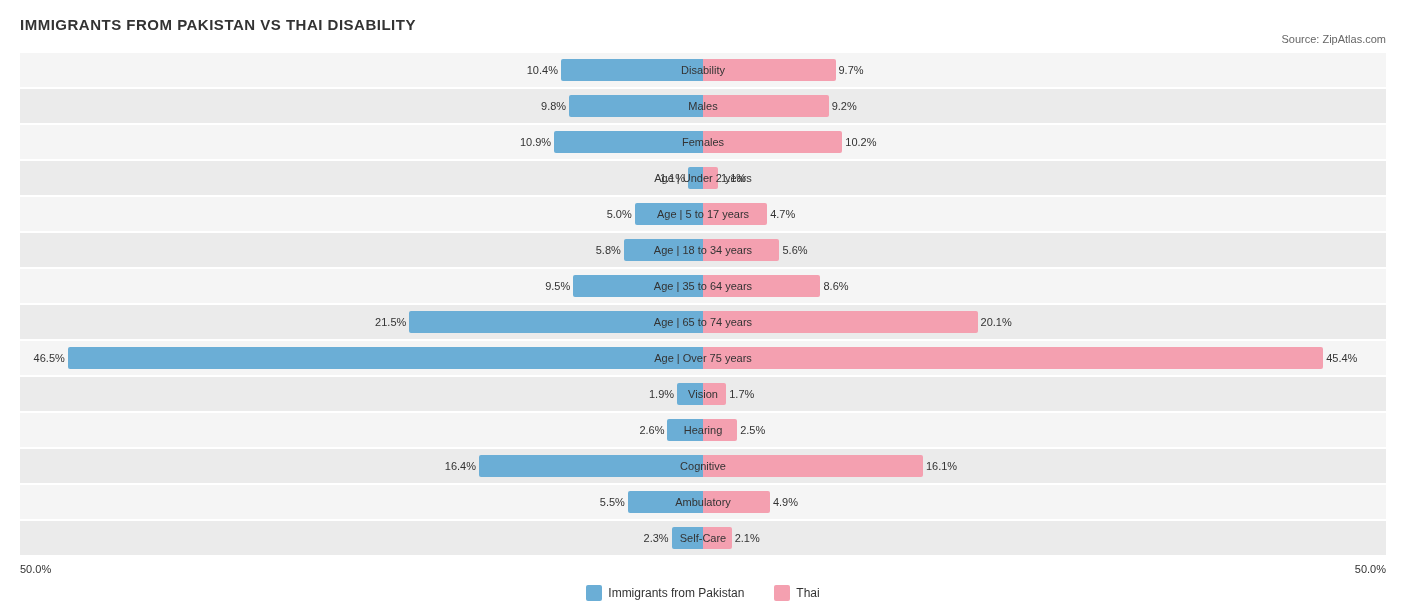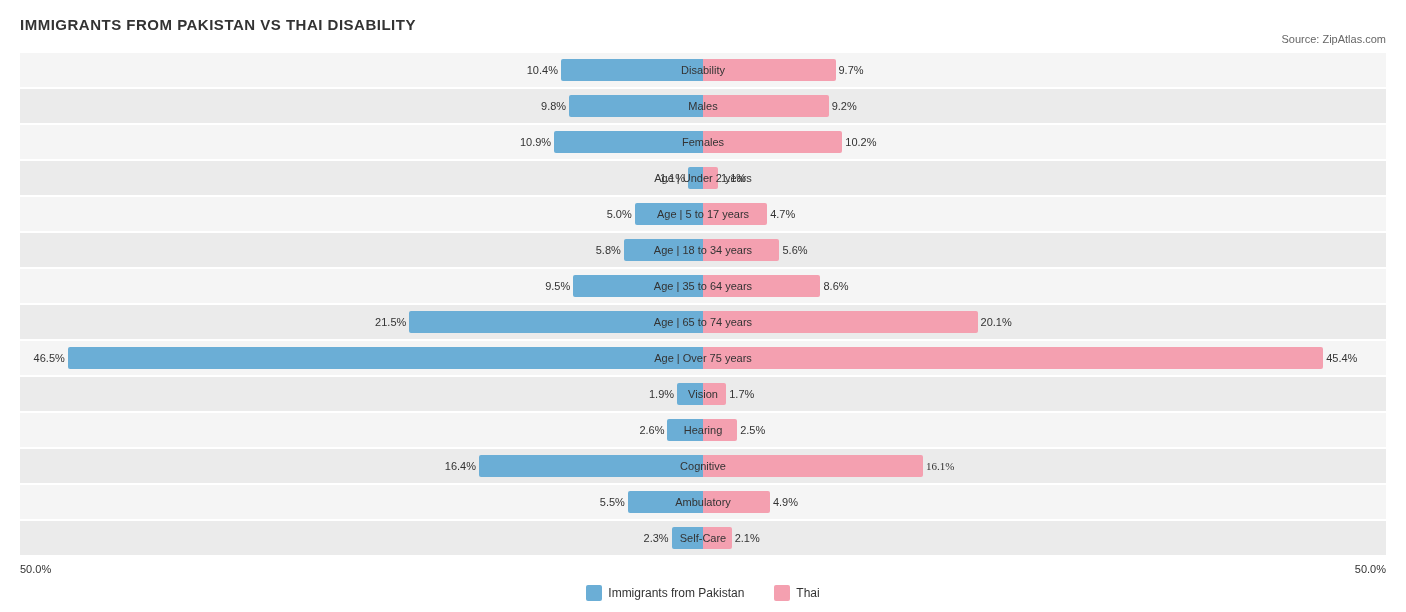--- a/index.html
+++ b/index.html
@@ -223,21 +223,21 @@
         <span class="value-left" style="right: calc(50% + 2.6% + 3px);">2.6%</span>
         <span class="value-right" style="left: calc(50% + 2.5% + 3px);">2.5%</span>
       </div>
     </div>
     <div class="bar-row">
       <div class="bar-container">
         <div class="bar-left" style="width: 16.4%;"></div>
         <div class="bar-right" style="width: 16.1%;"></div>
         <span class="center-label">Cognitive</span>
         <span class="value-left" style="right: calc(50% + 16.4% + 3px);">16.4%</span>
-        <span class="value-right" style="left: calc(50% + 16.1% + 3px); font-family: Liberation Serif, serif;">16.1%</span>
+        <span class="value-right" style="left: calc(50% + 16.1% + 3px);">16.1%</span>
       </div>
     </div>
     <div class="bar-row">
       <div class="bar-container">
         <div class="bar-left" style="width: 5.5%;"></div>
         <div class="bar-right" style="width: 4.9%;"></div>
         <span class="center-label">Ambulatory</span>
         <span class="value-left" style="right: calc(50% + 5.5% + 3px);">5.5%</span>
         <span class="value-right" style="left: calc(50% + 4.9% + 3px);">4.9%</span>
       </div>

